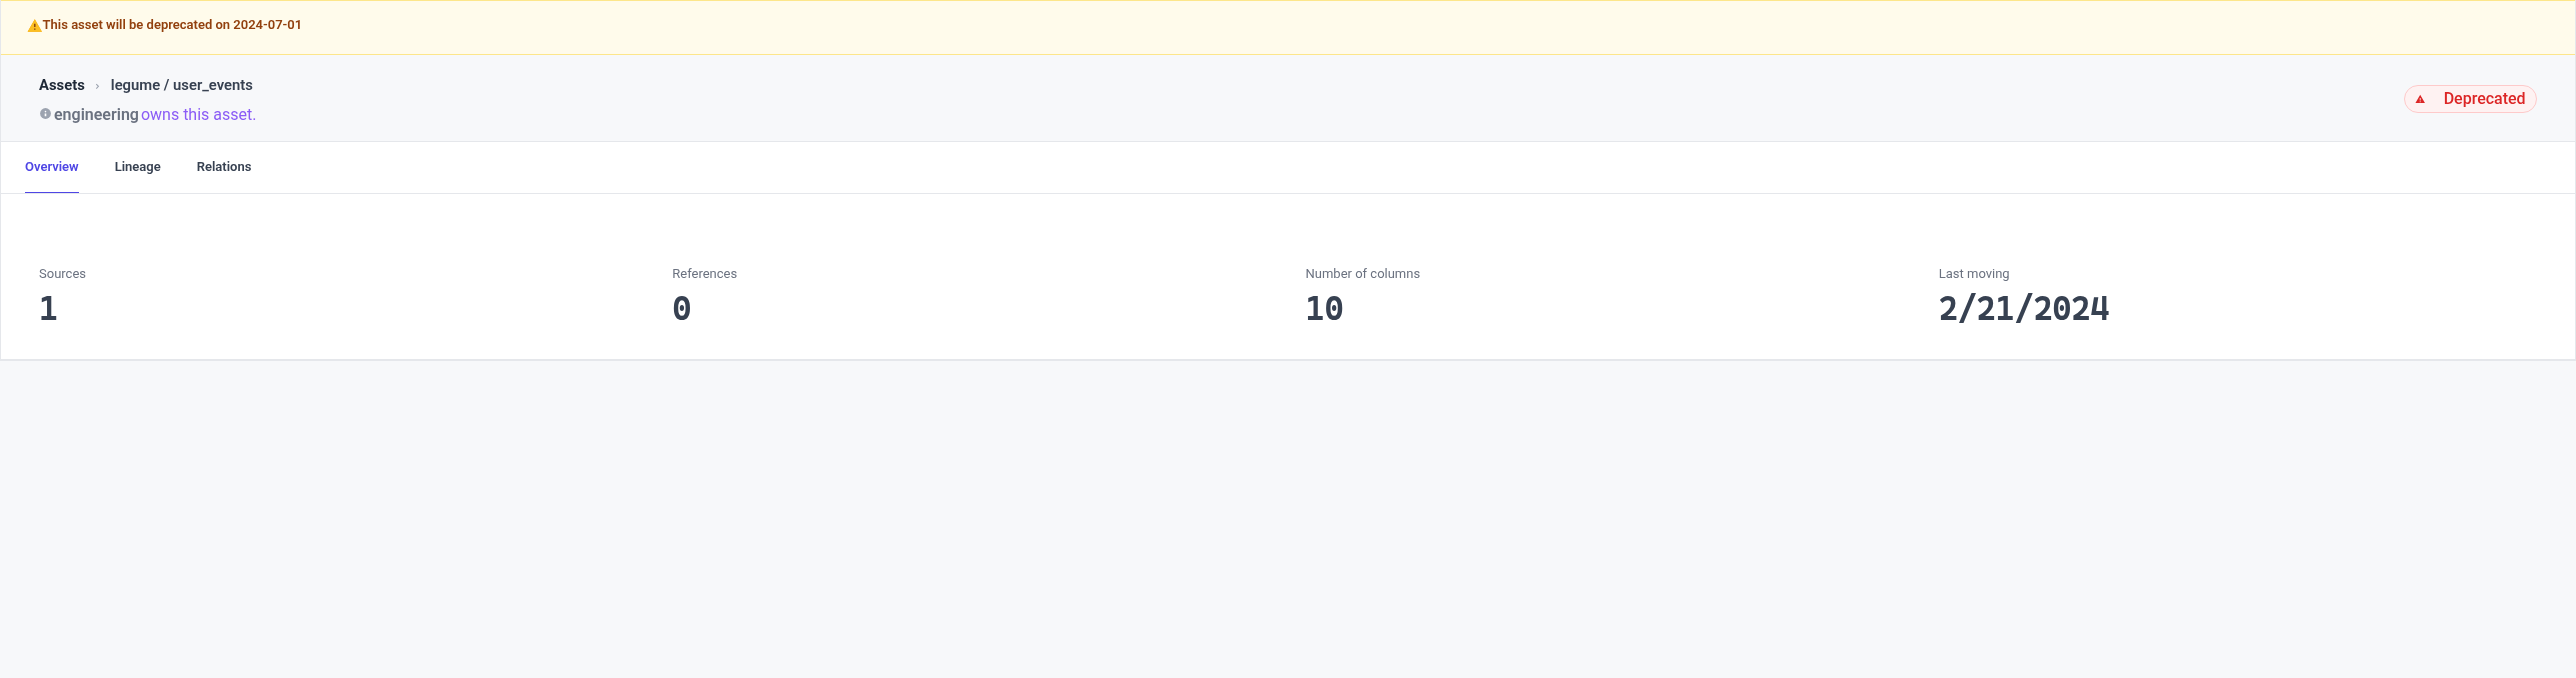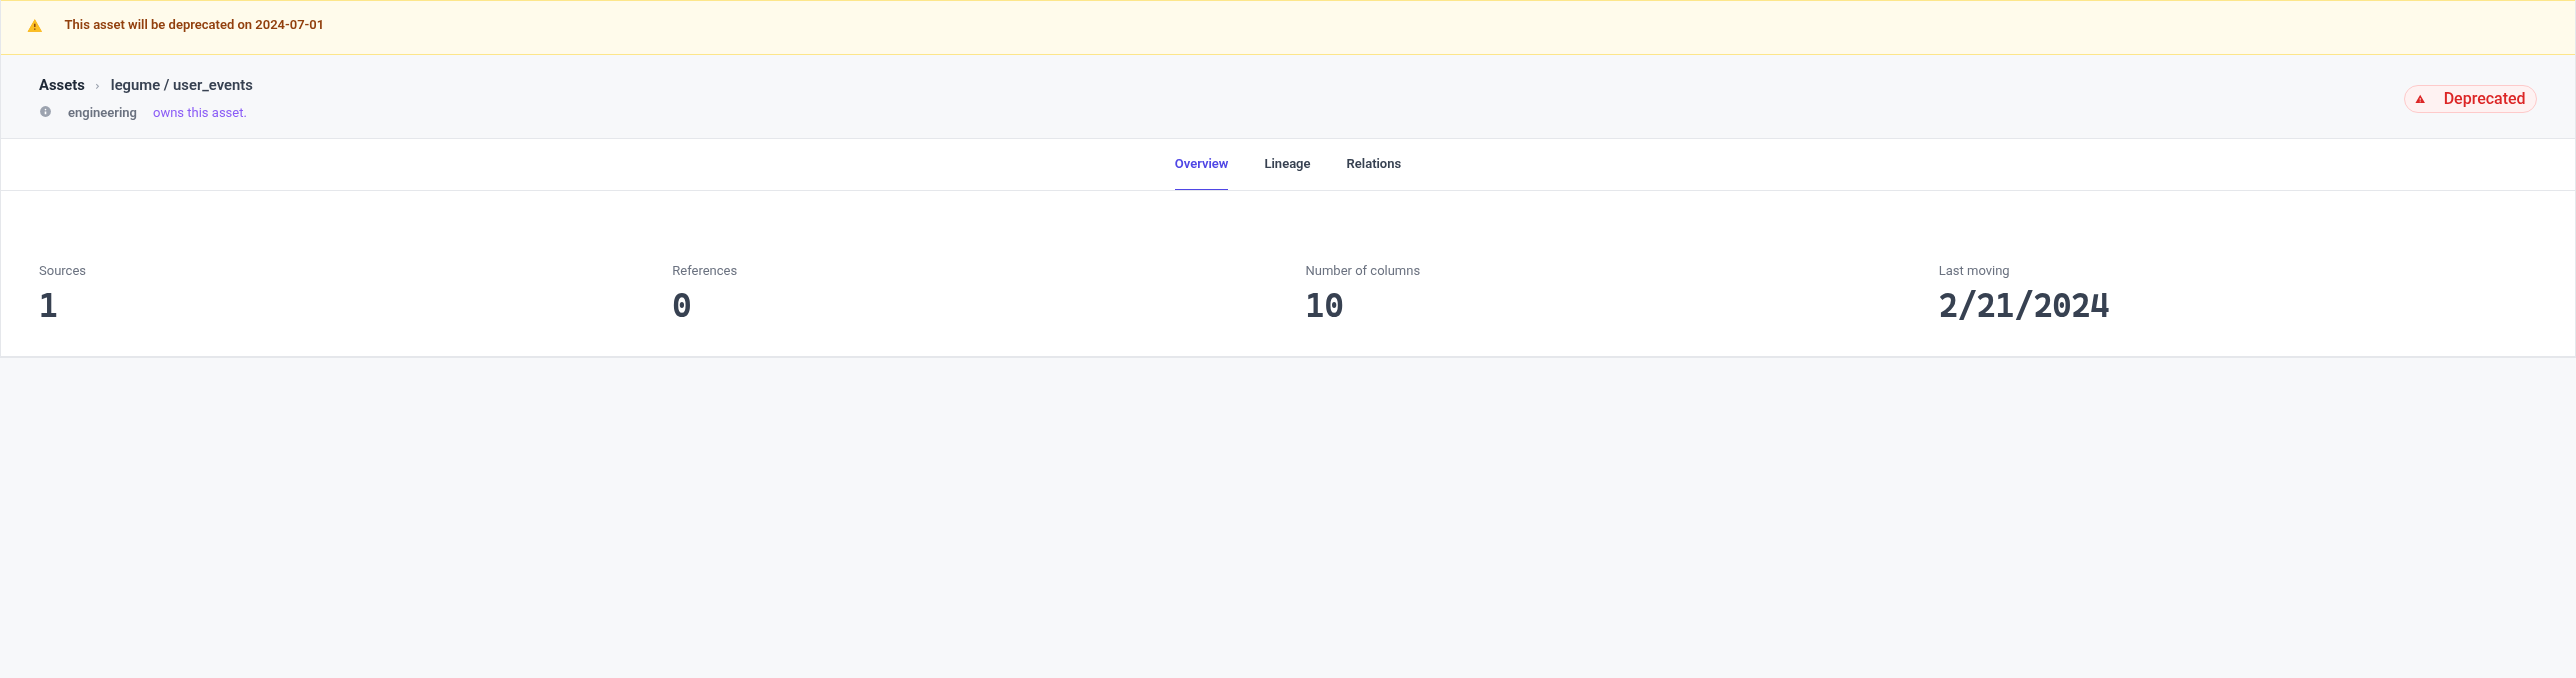--- a/index.html
+++ b/index.html
@@ -19,21 +19,21 @@
     }
     .warning-banner {
       background: #fffbeb;
       padding: 15.6px 26px;
       border-top: 0.9px solid #fde68a;
       border-bottom: 0.9px solid #fde68a;
     }
     .warning-row {
       display: flex;
       align-items: flex-start;
-      gap: 22px;
+      gap: 0;
     }
     .warning-icon {
       color: #f59e0b;
       flex-shrink: 0;
       margin-top: 1.7px;
     }
     .warning-content {
       flex: 1;
     }
     .warning-title {
@@ -69,23 +69,23 @@
     .breadcrumb-sep {
       color: #9ca3af;
     }
     .breadcrumb-path {
       color: #374151;
       font-weight: 600;
     }
     .owner-row {
       display: flex;
       align-items: center;
-      gap: 16px;
+      gap: 2px;
       color: #6b7280;
-      font-size: 13px;
+      font-size: 16px;
     }
     .owner-icon {
       color: #9ca3af;
     }
     .owner-name {
       font-weight: 600;
       color: #6b7280;
     }
     .owner-suffix {
       color: #8b5cf6;
@@ -103,21 +103,20 @@
       font-weight: 500;
       margin-top: 8.7px;
     }
     .tabs {
       background: #ffffff;
       border-top: 0.9px solid #e5e7eb;
       border-bottom: 0.9px solid #e5e7eb;
       padding: 0 24px;
       display: flex;
       gap: 36px;
-      justify-content: center;
     }
     .tab {
       padding: 17.4px 0;
       font-size: 13px;
       font-weight: 600;
       color: #374151;
       cursor: pointer;
       border-bottom: 1.7px solid transparent;
     }
     .tab.active {

